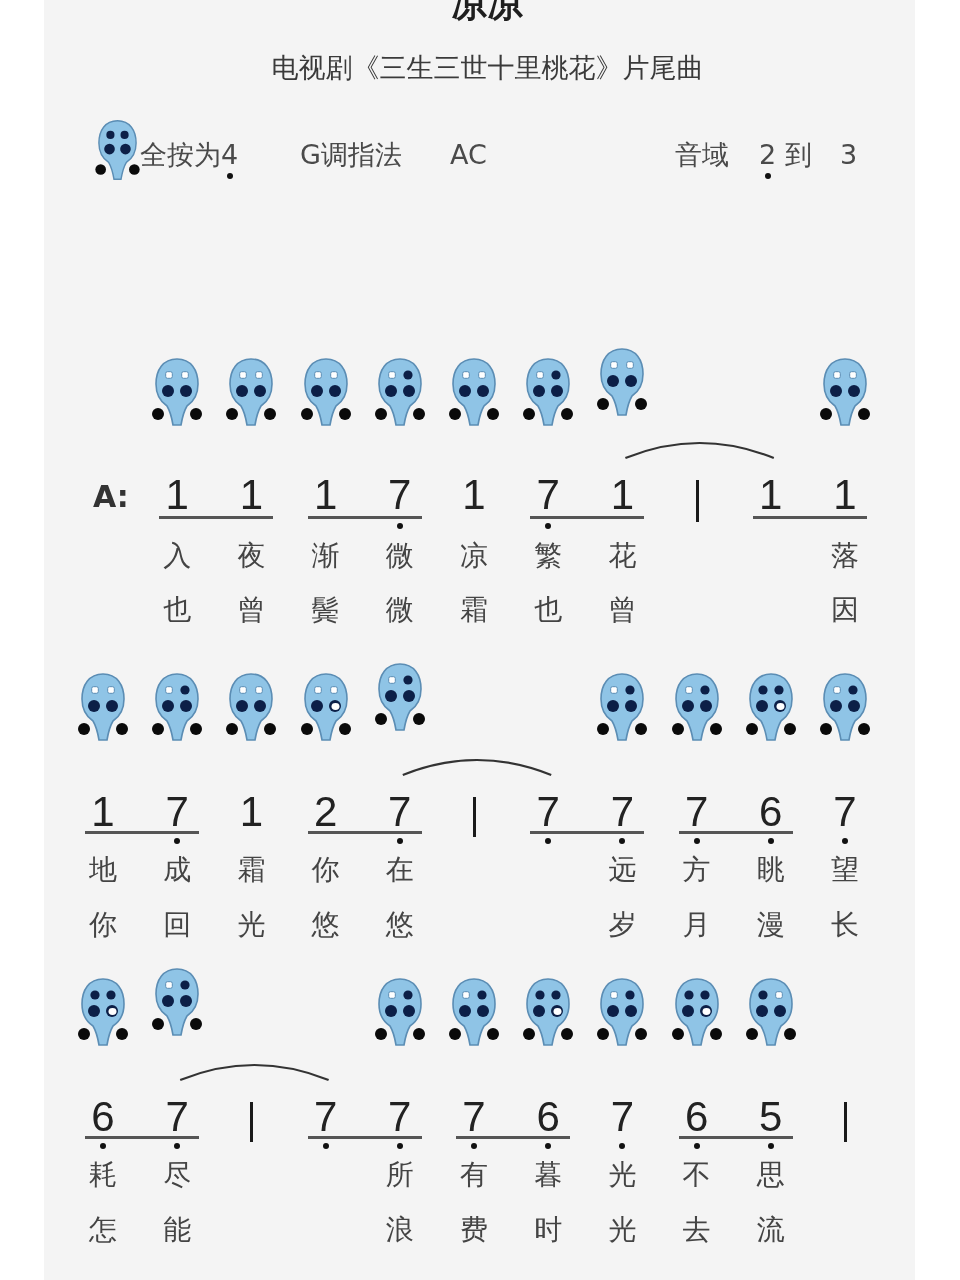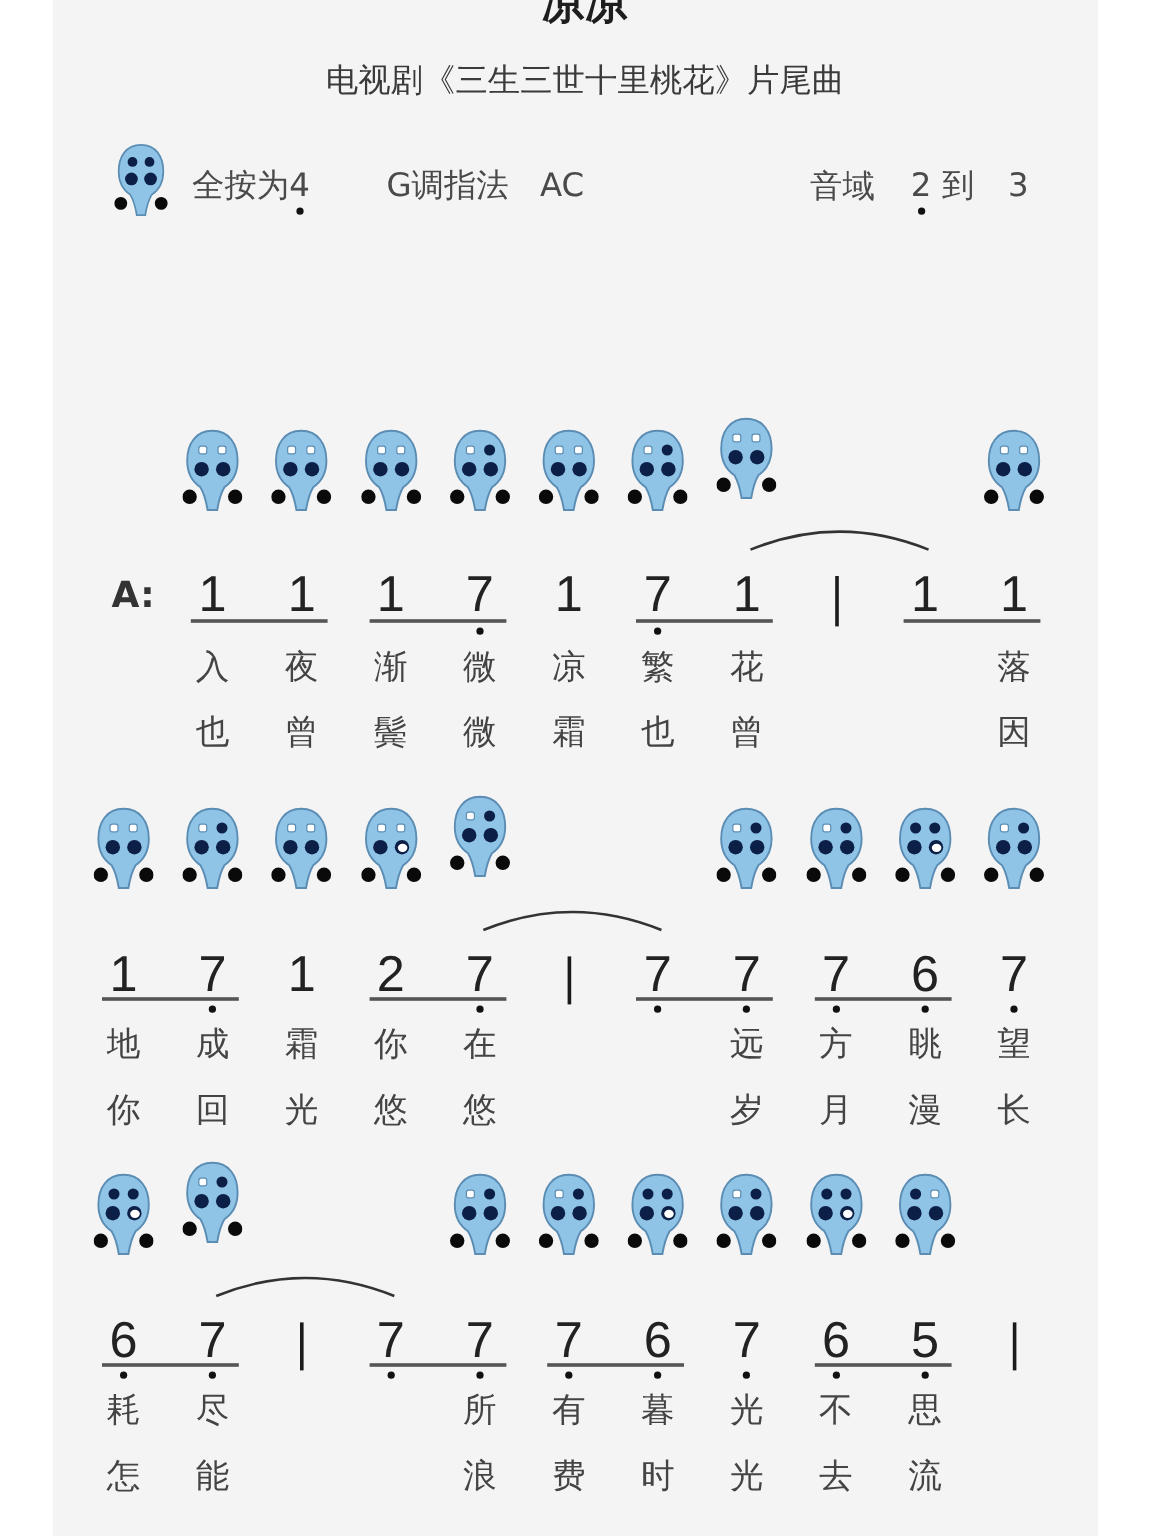--- a/index.html
+++ b/index.html
@@ -35,27 +35,27 @@
   <div class="abs hicon" id="header-icon"><svg viewBox="0 0 50 70" width="100%" height="100%">
         <path d="M25,2 C39,2 46,13 46,27 C46,38 41,45 35,49 C32,54 30,62 29,68 L21,68 C20,62 18,54 15,49 C9,45 4,38 4,27 C4,13 11,2 25,2 Z" fill="#8fc4e6" stroke="#5b8db4" stroke-width="1.6"></path>
         <circle cx="6" cy="57" r="6" fill="#0a0a0a"></circle>
         <circle cx="44" cy="57" r="6" fill="#0a0a0a"></circle>
         <circle cx="17" cy="18" r="4.6" fill="#0c1f47"></circle>
         <circle cx="33" cy="18" r="4.6" fill="#0c1f47"></circle>
         <circle cx="16" cy="34" r="6" fill="#0c1f47"></circle>
         <circle cx="34" cy="34" r="6" fill="#0c1f47"></circle>
       </svg></div>
 
-  <div class="abs info" style="left:160px;">
+  <div class="abs info" style="left:140px;">
     <span>全按为</span><span class="lownote"><span>4</span><span class="d"></span></span>
   </div>
-  <div class="abs info" style="left:300px;margin-left:22px;">G调指法</div>
+  <div class="abs info" style="left:300px;">G调指法</div>
   <div class="abs info" style="left:450px;">AC</div>
 
-  <div class="abs info" style="left:675px;font-family:Liberation Serif, serif;">音域</div>
+  <div class="abs info" style="left:675px;">音域</div>
   <div class="abs info" style="left:759px;">
     <span class="lownote"><span>2</span><span class="d"></span></span>
   </div>
   <div class="abs info" style="left:785px;">到</div>
   <div class="abs info" style="left:840px;">3</div>
 
 
   <div id="score">
       <div class="abs sec-label" style="left: 93px; top: 480px;">A:</div>
       <div class="abs beam" style="left: 159.2px; top: 516px; width: 114.2px;"></div>

